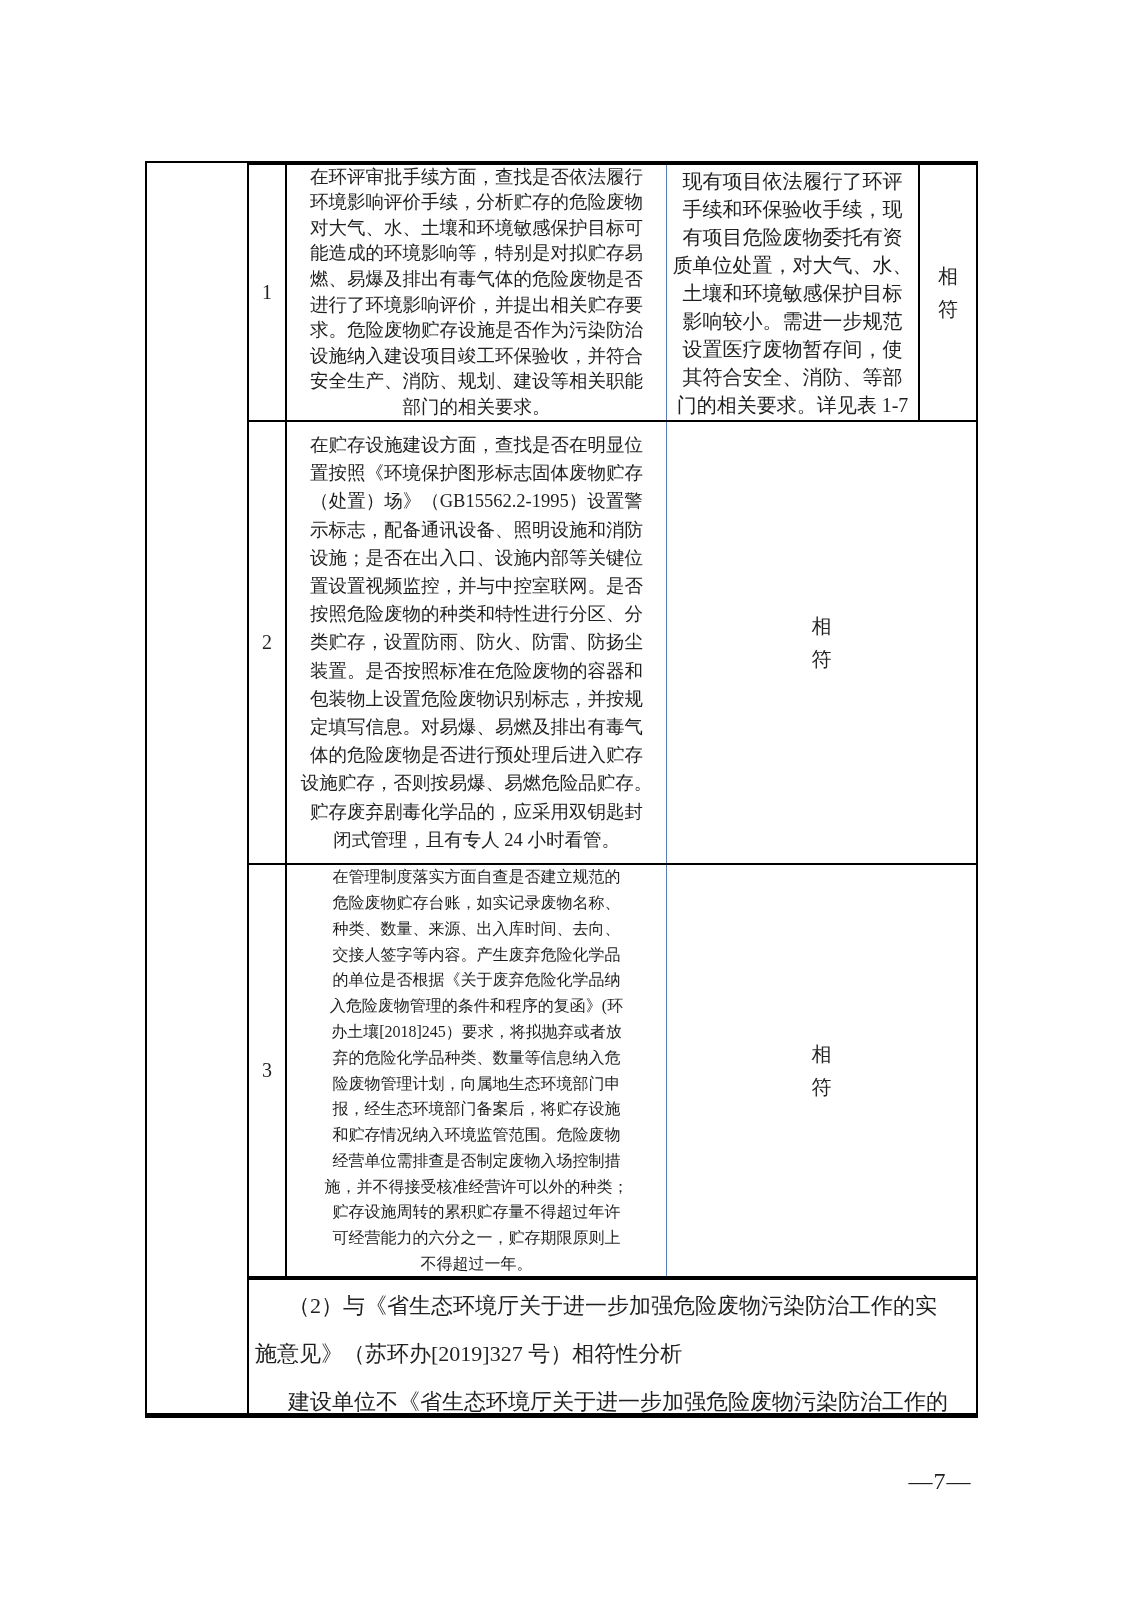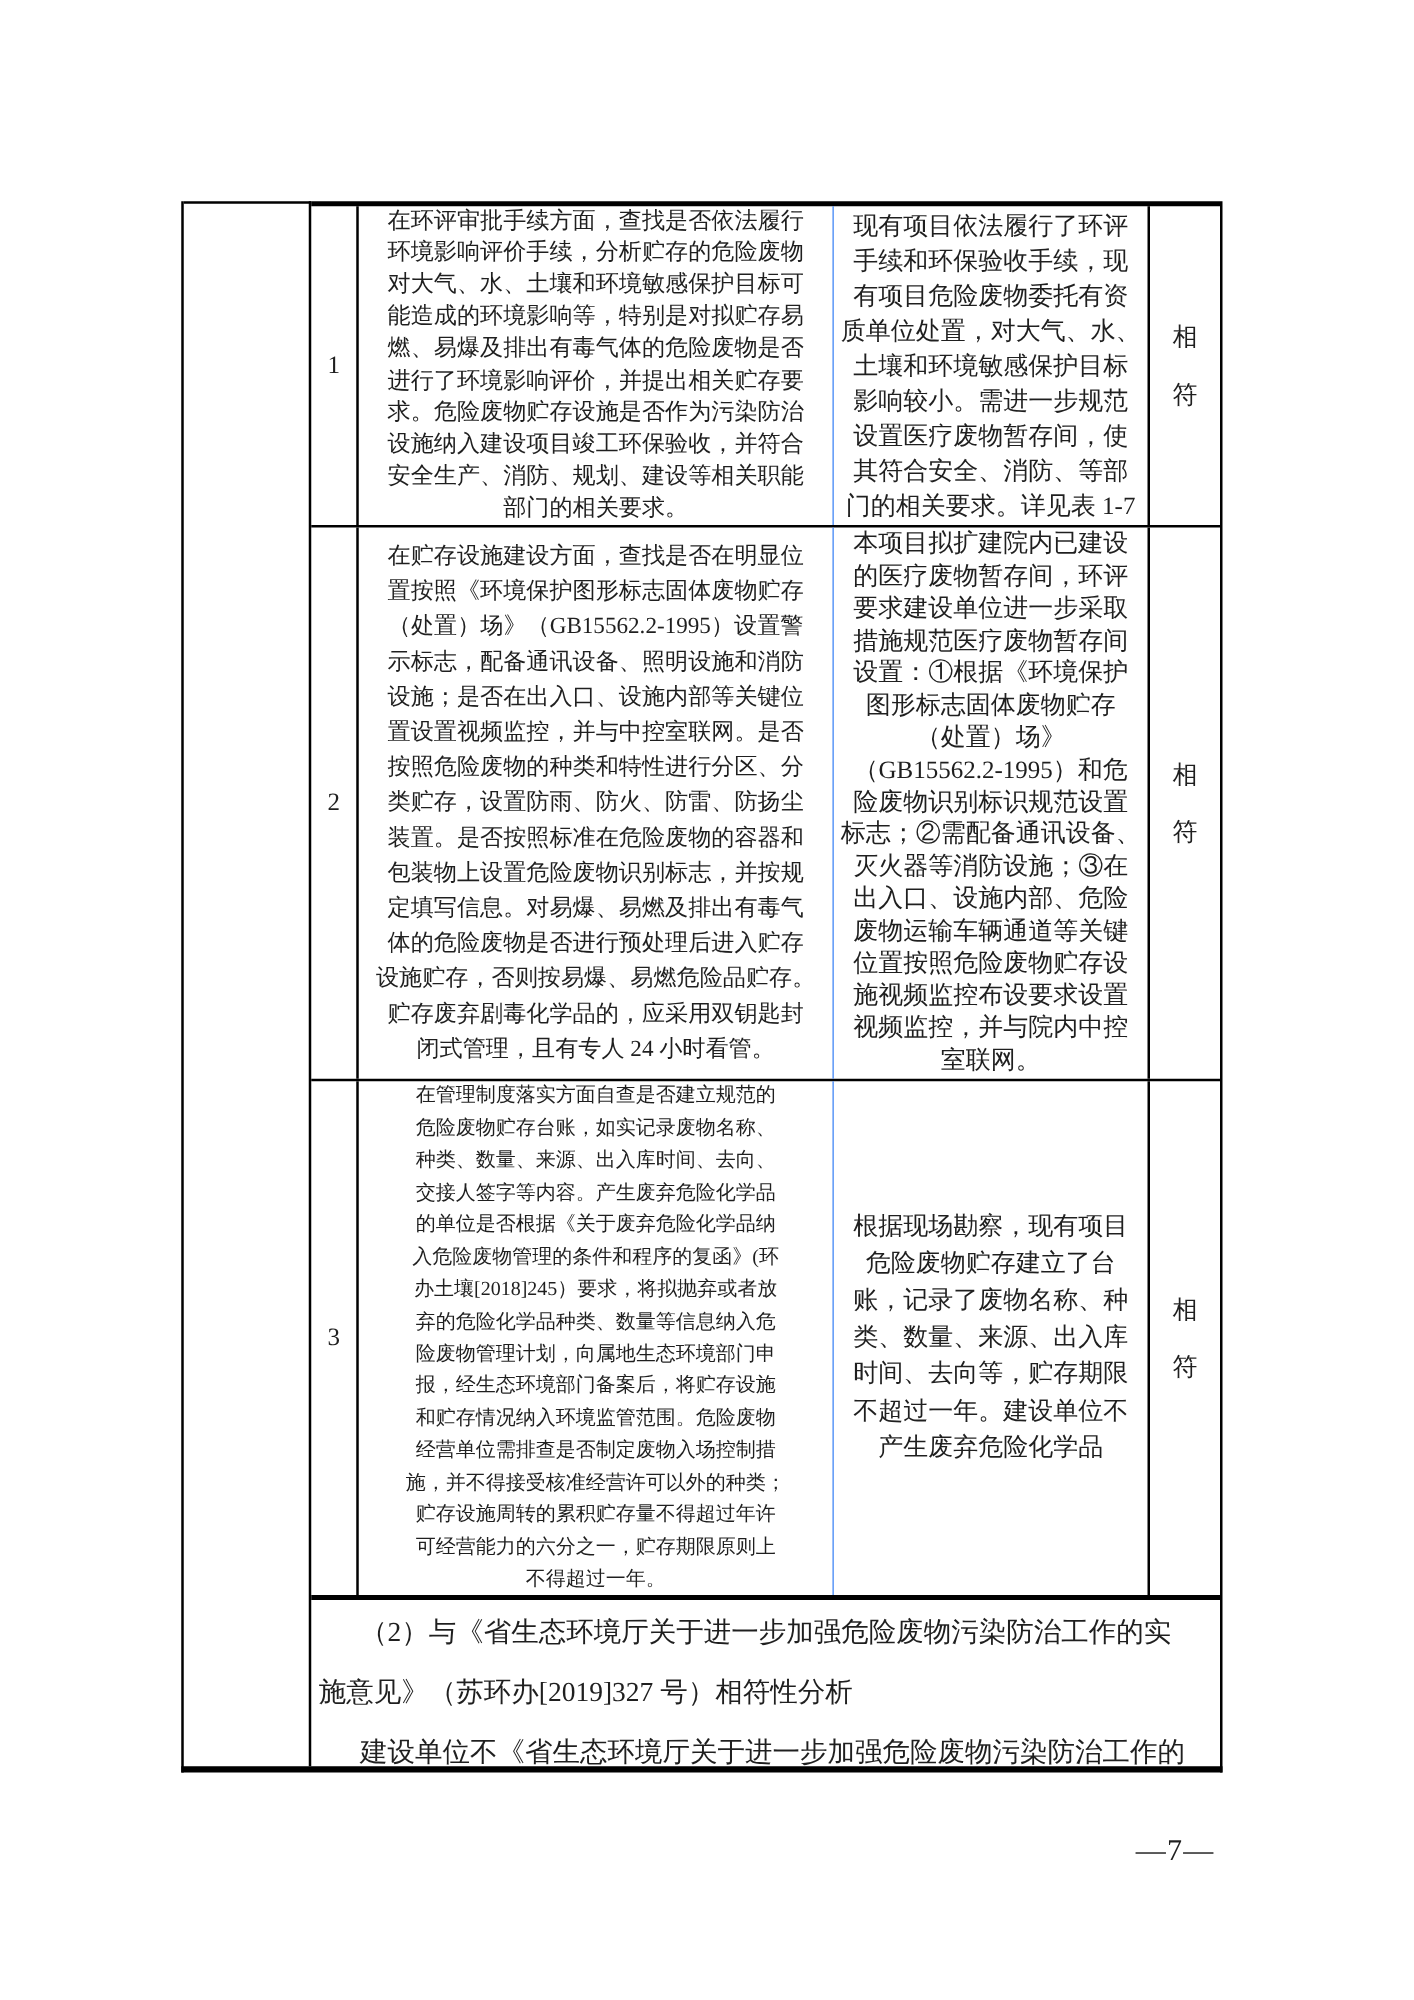--- a/index.html
+++ b/index.html
@@ -37,21 +37,21 @@
   .txt{white-space:pre-line;text-align:center;width:100%;}
 
   .row1 .crit .txt{font-size:18.5px;line-height:25.6px;}
   .row2 .crit .txt{font-size:18.5px;line-height:28.2px;}
   .row3 .crit .txt{font-size:16px;line-height:25.8px;}
   .row1 .resp .txt{font-size:20px;line-height:28px;}
   .row2 .resp .txt{font-size:20px;line-height:25.8px;}
   .row3 .resp .txt{font-size:20px;line-height:29.5px;}
 
   .verd .txt{
-    width:24px;font-size:20px;line-height:46px;
+    width:24px;font-size:20px;line-height:33px;
     word-break:break-all;white-space:normal;letter-spacing:0;
   }
 
   
   .footer-cell{
     flex:1;box-sizing:border-box;overflow:hidden;
     padding:2px 14px 0 6px;
   }
   .footer-cell p{
     margin:0;font-size:22px;line-height:48px;
@@ -119,39 +119,20 @@
 按照危险废物的种类和特性进行分区、分
 类贮存，设置防雨、防火、防雷、防扬尘
 装置。是否按照标准在危险废物的容器和
 包装物上设置危险废物识别标志，并按规
 定填写信息。对易爆、易燃及排出有毒气
 体的危险废物是否进行预处理后进入贮存
 设施贮存，否则按易爆、易燃危险品贮存。
 贮存废弃剧毒化学品的，应采用双钥匙封
 闭式管理，且有专人 24 小时看管。</div>
         </div>
-        <div class="cell resp">
-          <div class="txt">本项目拟扩建院内已建设
-的医疗废物暂存间，环评
-要求建设单位进一步采取
-措施规范医疗废物暂存间
-设置：①根据《环境保护
-图形标志固体废物贮存
-（处置）场》
-（GB15562.2-1995）和危
-险废物识别标识规范设置
-标志；②需配备通讯设备、
-灭火器等消防设施；③在
-出入口、设施内部、危险
-废物运输车辆通道等关键
-位置按照危险废物贮存设
-施视频监控布设要求设置
-视频监控，并与院内中控
-室联网。</div>
-        </div>
         <div class="cell verd">
           <div class="txt">相符</div>
         </div>
       </div>
 
       <div class="row row3">
         <div class="cell no">
           <div class="txt">3</div>
         </div>
         <div class="cell crit">
@@ -165,29 +146,20 @@
 弃的危险化学品种类、数量等信息纳入危
 险废物管理计划，向属地生态环境部门申
 报，经生态环境部门备案后，将贮存设施
 和贮存情况纳入环境监管范围。危险废物
 经营单位需排查是否制定废物入场控制措
 施，并不得接受核准经营许可以外的种类；
 贮存设施周转的累积贮存量不得超过年许
 可经营能力的六分之一，贮存期限原则上
 不得超过一年。</div>
         </div>
-        <div class="cell resp">
-          <div class="txt">根据现场勘察，现有项目
-危险废物贮存建立了台
-账，记录了废物名称、种
-类、数量、来源、出入库
-时间、去向等，贮存期限
-不超过一年。建设单位不
-产生废弃危险化学品</div>
-        </div>
         <div class="cell verd">
           <div class="txt">相符</div>
         </div>
       </div>
 
       <div class="footer-cell">
         <p>（2）与《省生态环境厅关于进一步加强危险废物污染防治工作的实
 施意见》（苏环办[2019]327 号）相符性分析</p>
         <p>建设单位不《省生态环境厅关于进一步加强危险废物污染防治工作的实</p>
       </div>

